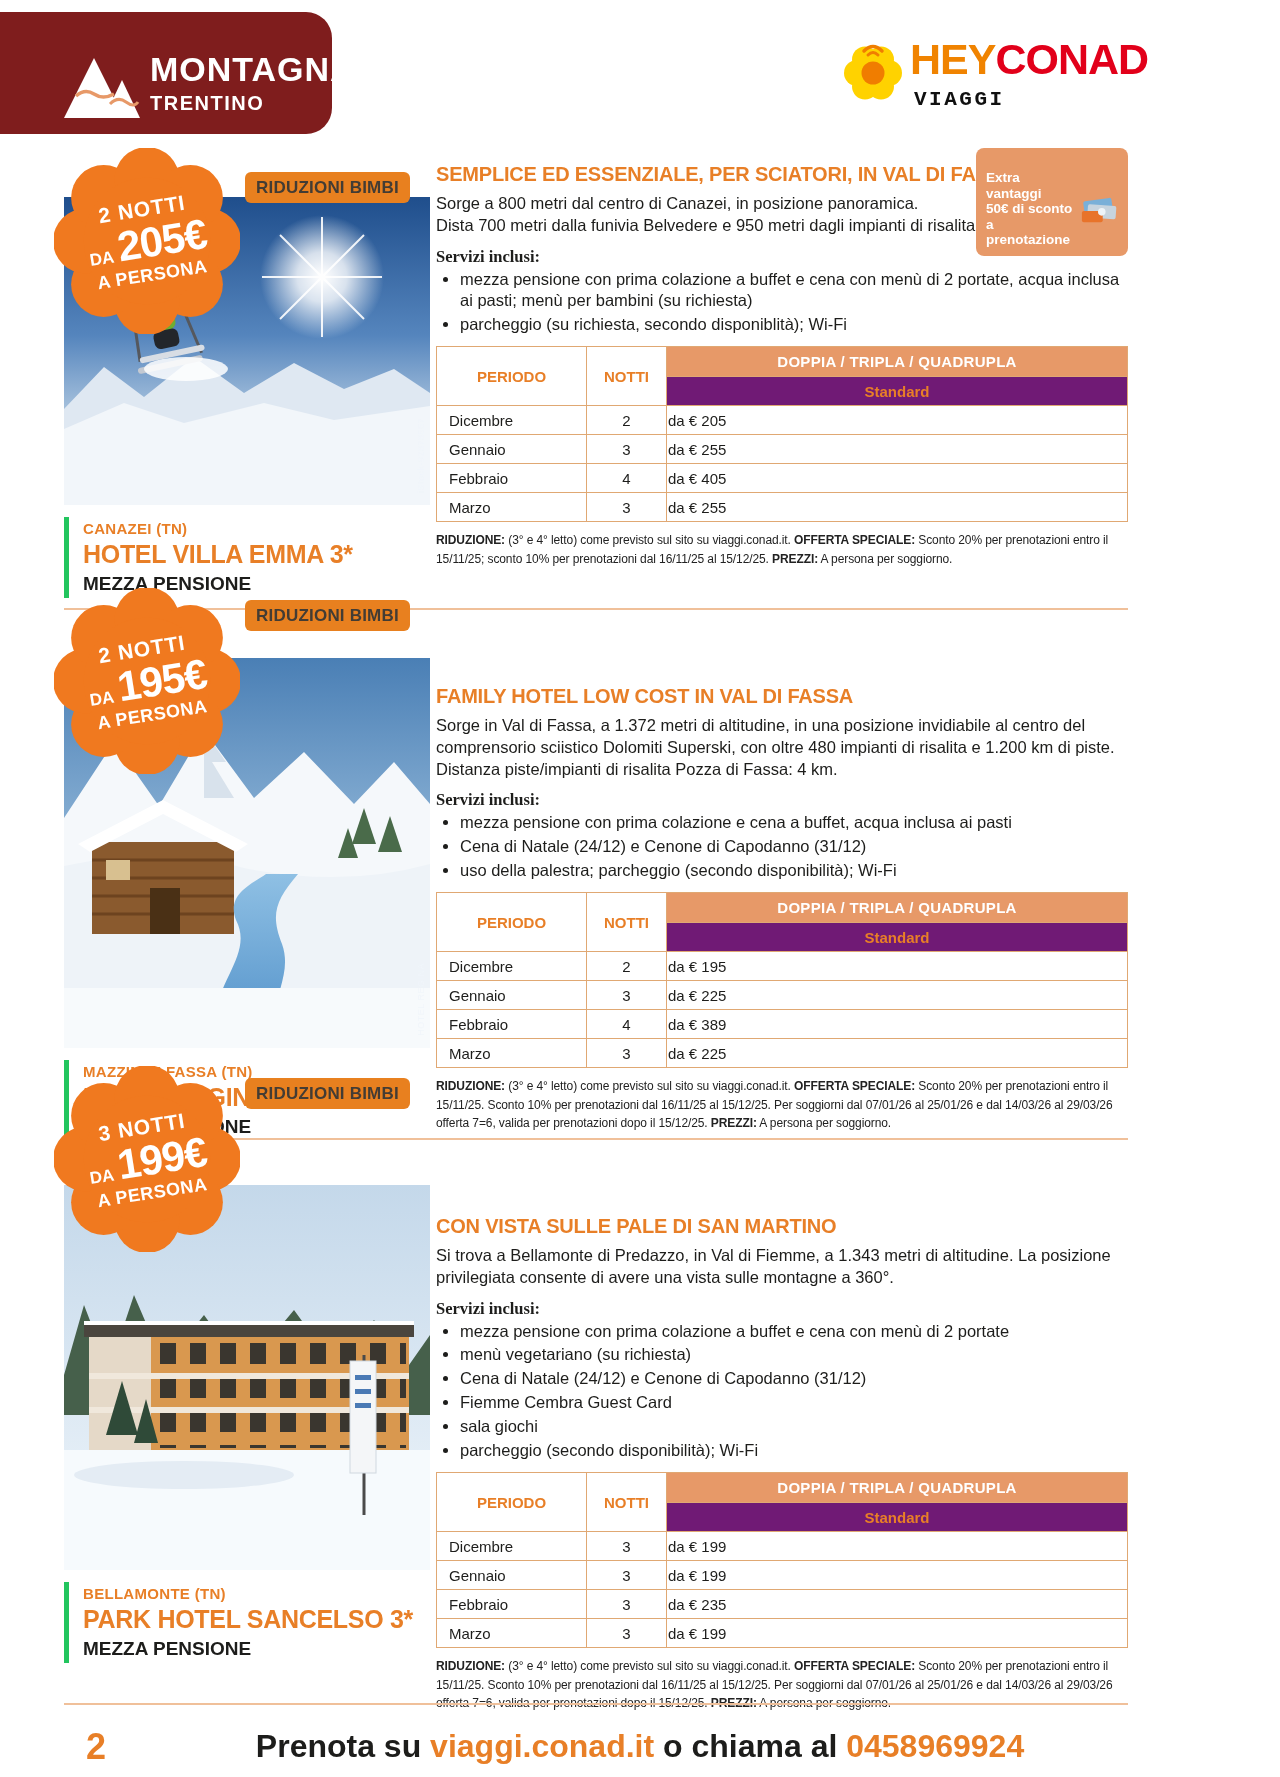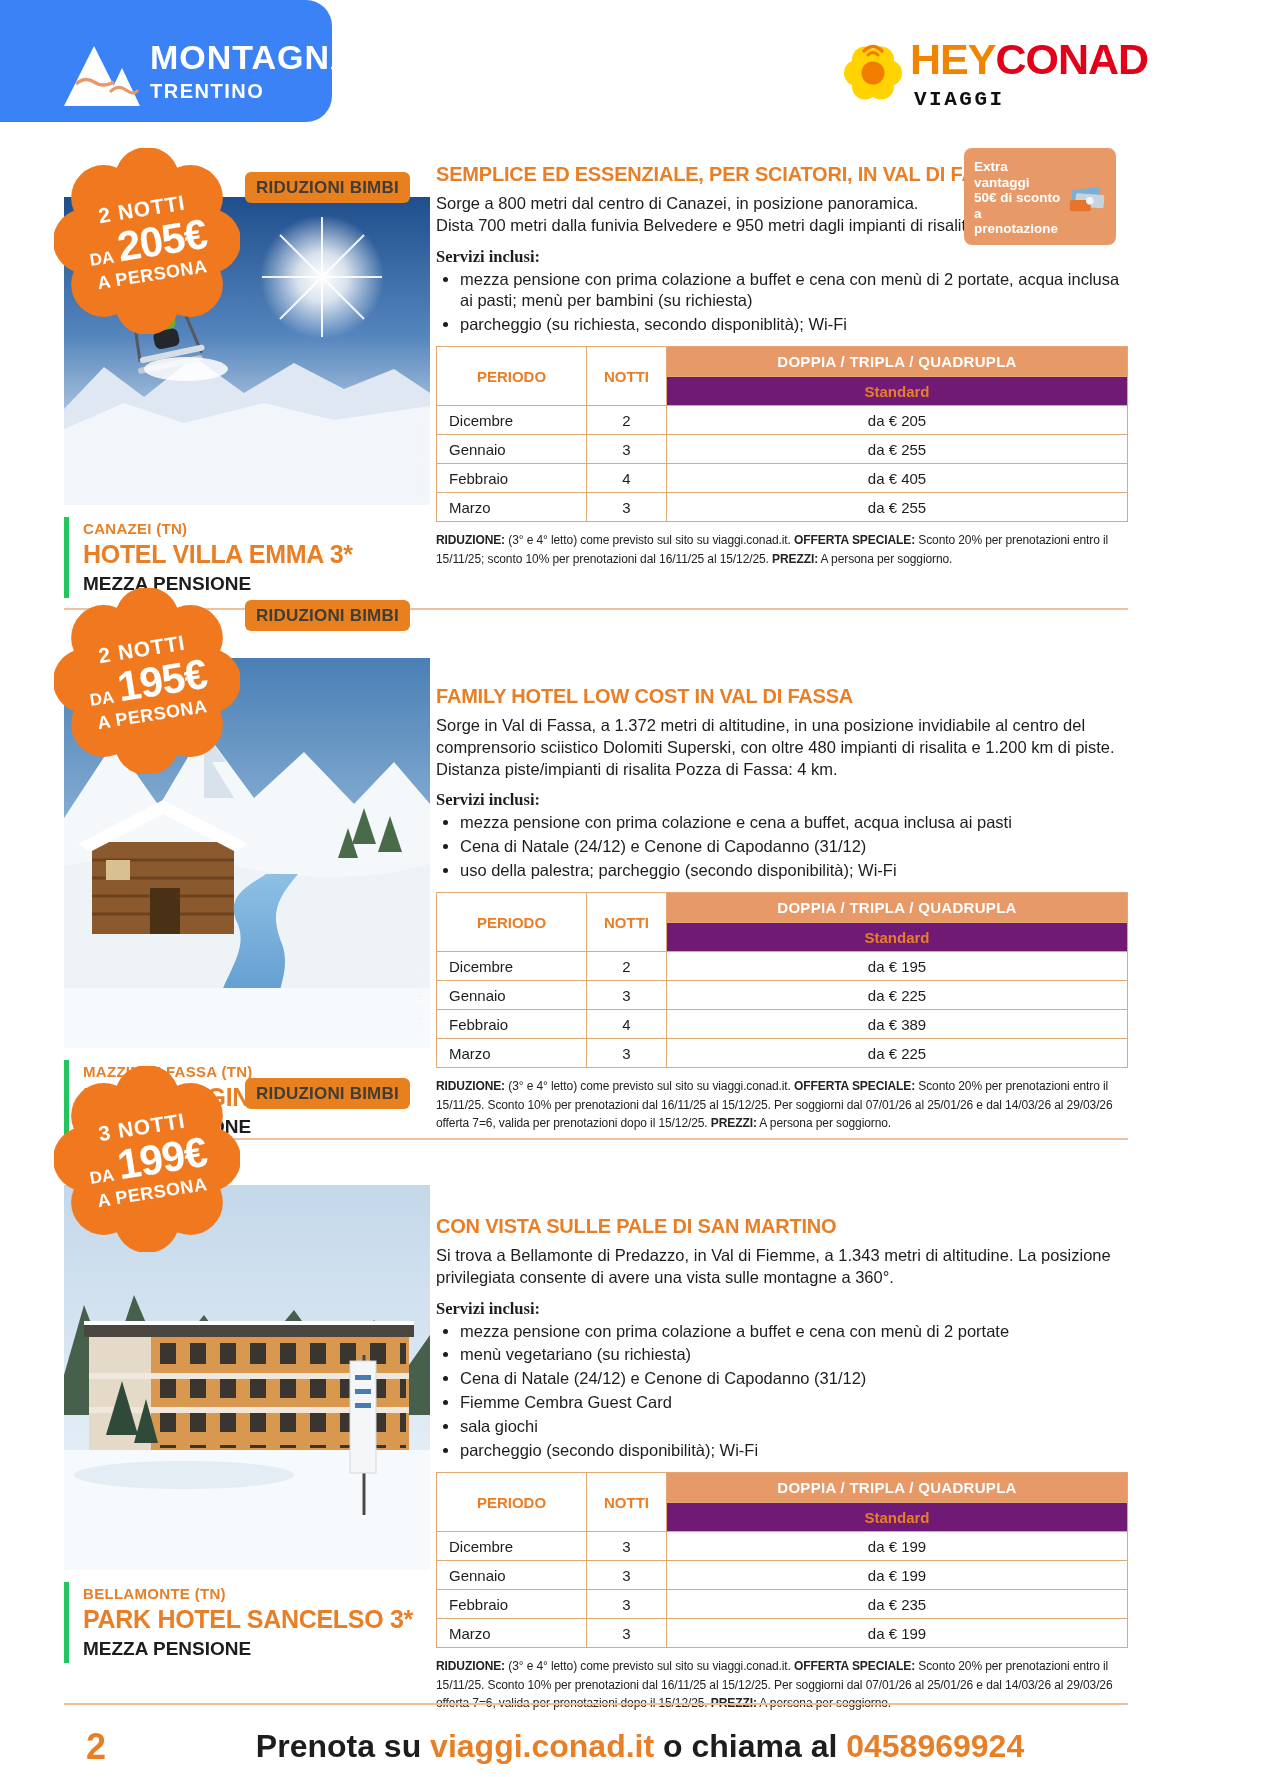--- a/index.html
+++ b/index.html
@@ -5,21 +5,21 @@
   html,body{margin:0;padding:0;background:#fff;}
   .page{position:relative;width:1280px;height:1777px;background:#fff;overflow:hidden;
         font-family:"Liberation Sans",sans-serif;color:#1d1d1b;}
 
   
   .reg{position:absolute;left:16px;top:20px;width:12px;height:10px;}
   .reg div{height:2px;margin-bottom:1px;}
   .reg .c1{background:#29a8dd;} .reg .c2{background:#e6d21d;} .reg .c3{background:#c92ba0;} .reg .c4{background:#111;}
 
   
-  .header-band{position:absolute;left:0;top:0;width:332px;height:122px;background:#3b82f6;
+  .header-band{position:absolute;left:0;top:12px;width:332px;height:122px;background:#7f1d1d;
                border-radius:0 26px 26px 0;}
   .mountain-icon{position:absolute;left:58px;top:36px;}
   .hdr-text{position:absolute;left:150px;top:40px;color:#fff;}
   .hdr-cat{font-size:34px;font-weight:bold;letter-spacing:1px;line-height:1;}
   .hdr-reg{font-size:20px;font-weight:bold;letter-spacing:1.5px;margin-top:6px;}
 
   .brand{position:absolute;left:840px;top:34px;width:300px;height:90px;}
   .flower-icon{position:absolute;left:0;top:2px;}
   .brand-text{position:absolute;left:70px;top:4px;font-size:43px;font-weight:bold;letter-spacing:-1px;line-height:1;white-space:nowrap;}
   .brand-hey{color:#f08300;} .brand-conad{color:#e2001a;}
@@ -42,22 +42,22 @@
   .burst-per{font-size:18px;font-weight:bold;letter-spacing:0.5px;}
   .s1 .burst{top:3px;} .s2 .burst{top:-2px;} .s3 .burst{top:1px;}
 
   
   .ribbon{position:absolute;left:181px;width:165px;height:31px;background:#e8801f;border-radius:6px;
           color:#433c34;font-weight:bold;font-size:17px;display:flex;align-items:center;justify-content:center;
           z-index:7;letter-spacing:0.2px;}
   .s1 .ribbon{top:27px;} .s2 .ribbon{top:10px;} .s3 .ribbon{top:13px;}
 
   
-  .extra-badge{position:absolute;right:12px;top:3px;width:152px;background:#e79968;border-radius:8px;
-               padding:11px 8px 8px 10px;display:flex;align-items:center;gap:4px;z-index:5;box-sizing:border-box;}
+  .extra-badge{position:absolute;right:0;top:3px;width:152px;background:#e79968;border-radius:8px;
+               padding:22px 8px 8px 10px;display:flex;align-items:center;gap:4px;z-index:5;box-sizing:border-box;}
   .extra-text{color:#fff;font-weight:bold;font-size:13.5px;line-height:1.15;}
 
   
   .photo{position:absolute;left:0;width:366px;overflow:hidden;background:#9db8d2;}
   .photo svg{position:absolute;inset:0;width:100%;height:100%;}
   .s1 .photo{top:52px;height:308px;} .s2 .photo{top:68px;height:390px;} .s3 .photo{top:120px;height:385px;}
   .photo-caption{position:absolute;right:4px;bottom:12px;writing-mode:vertical-rl;transform:rotate(180deg);
                  font-size:9px;color:rgba(240,245,250,0.85);letter-spacing:0.5px;}
 
   
@@ -78,21 +78,21 @@
 
   
   table.price-table{width:100%;border-collapse:collapse;table-layout:fixed;}
   table.price-table col.c1{width:150px;} table.price-table col.c2{width:80px;}
   table.price-table th,table.price-table td{border:1px solid #e0a873;}
   .th-period,.th-nights{background:#fff;color:#e87f27;font-weight:bold;font-size:15px;text-align:center;}
   .th-band{background:#e79968;color:#fff;font-weight:bold;font-size:15px;height:27px;text-align:center;letter-spacing:0.3px;}
   .th-sub{background:#701a75;color:#e87f27;font-weight:bold;font-size:15px;height:26px;text-align:center;}
   td.td-p{font-size:15px;text-align:left;padding:3px 8px 3px 12px;height:22px;}
   td.td-n{font-size:15px;text-align:center;}
-  td.td-v{font-size:15px;text-align:center;}
+  td.td-v{font-size:15px;text-align:left;}
 
   
   .fine-print{margin:9px 0 0;font-size:12px;line-height:1.55;color:#222;letter-spacing:-0.1px;}
   .fine-print b{font-weight:bold;}
 
   
   .footer{position:absolute;left:0;top:1716px;width:1280px;height:60px;}
   .page-num{position:absolute;left:86px;top:10px;color:#e87f27;font-size:36px;font-weight:bold;}
   .footer-line{text-align:center;font-size:32px;font-weight:bold;color:#1d1d1b;padding-top:12px;}
   .footer-accent{color:#e87f27;}

